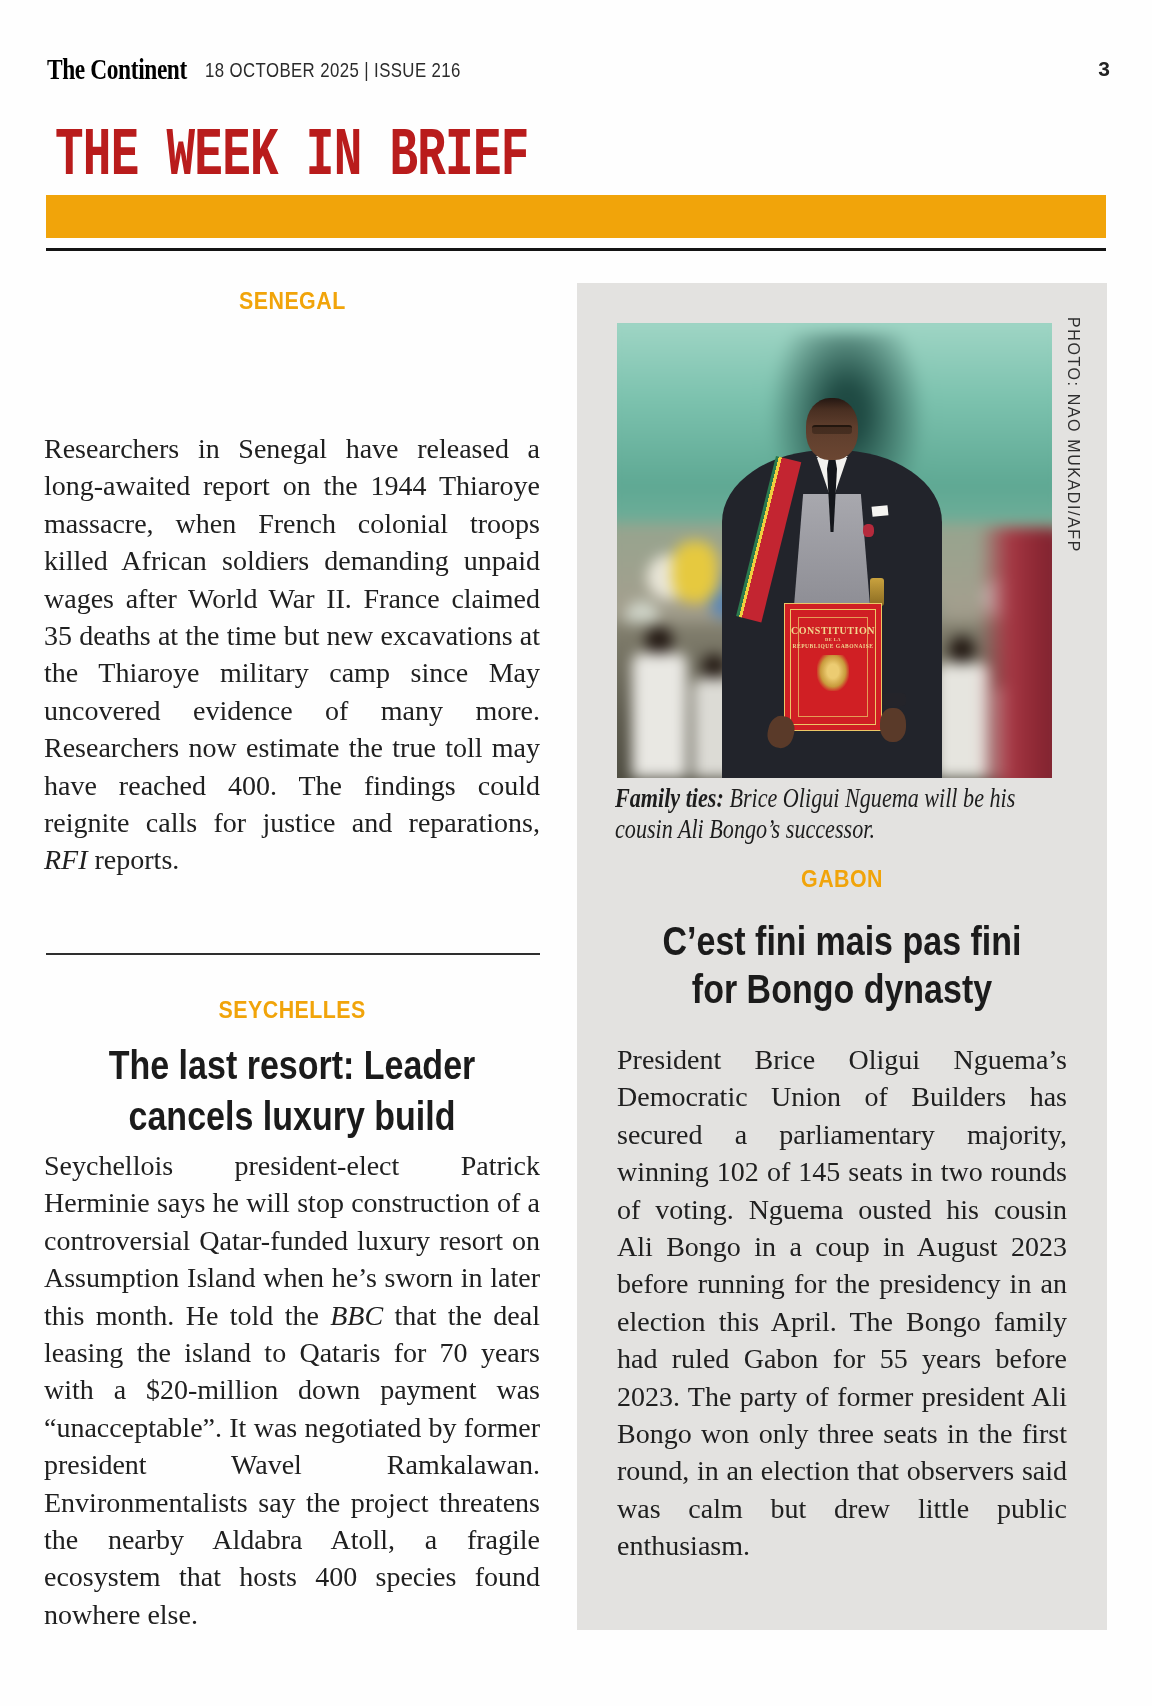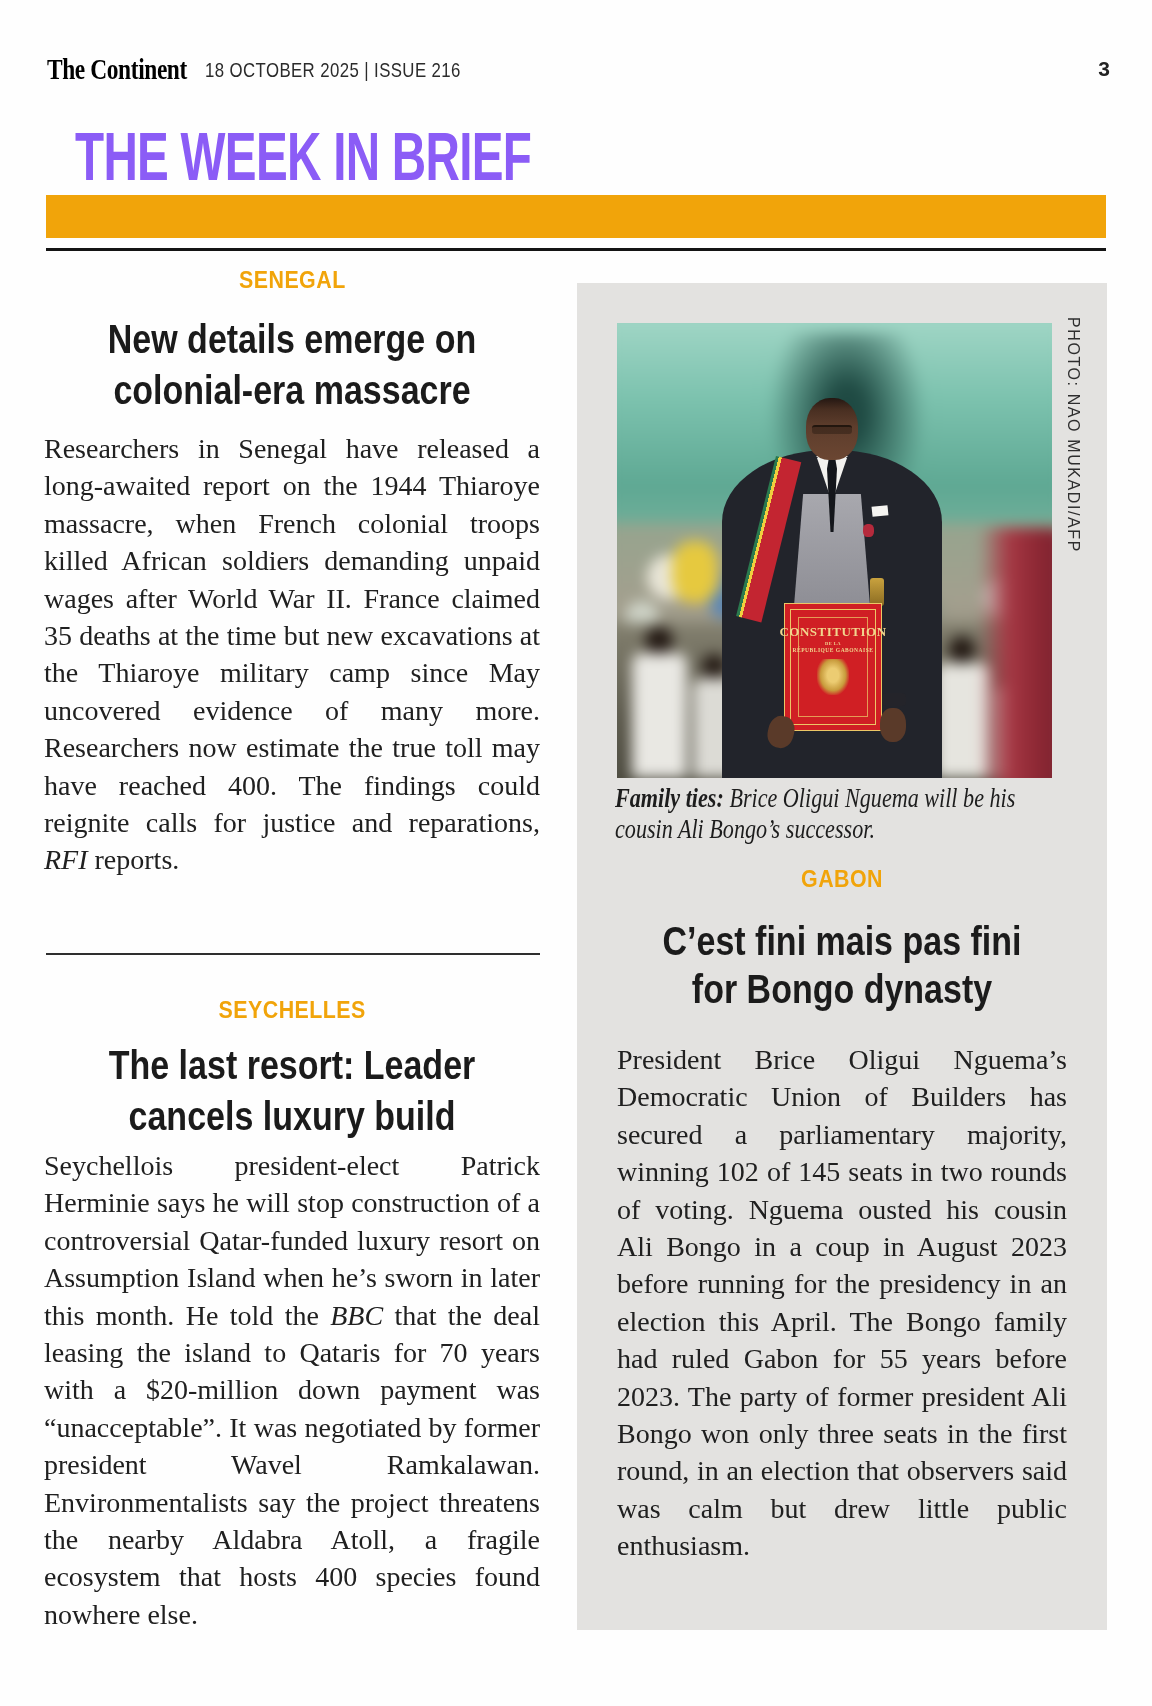--- a/index.html
+++ b/index.html
@@ -12,22 +12,22 @@
   
   .masthead{left:47px;top:52px;font-family:"Liberation Serif",serif;font-weight:bold;
     font-size:30px;color:#000000;letter-spacing:-0.5px;}
   .masthead .cx{transform:scaleX(.78);transform-origin:left top;}
   .dateline{left:205px;top:58px;font-family:"Liberation Sans",sans-serif;font-size:21px;
     color:#2b2b2b;letter-spacing:.5px;white-space:nowrap;}
   .dateline .cx{transform:scaleX(.8);transform-origin:left top;}
   .pagenum{right:42px;top:57px;font-family:"Liberation Sans",sans-serif;font-weight:bold;
     font-size:21px;color:#222;}
   
-  .bigtitle{left:55px;top:122px;font-family:Liberation Sans, sans-serif;font-weight:bold;
-    font-size:68px;line-height:68px;letter-spacing:-1px;color:#8b5cf6;white-space:nowrap;margin-left:20px;}
+  .bigtitle{left:55px;top:122px;font-family:Liberation Mono, monospace;font-weight:bold;
+    font-size:68px;line-height:68px;letter-spacing:-1px;color:#b91c1c;white-space:nowrap;}
   .bigtitle .cx{transform:scaleX(.70);transform-origin:left top;}
   .accentbar{left:46px;top:195px;width:1060px;height:43px;background:var(--accent,#F1A40A);}
   .blackrule{left:46px;top:248px;width:1060px;height:3px;background:#141414;}
   
   .kicker{font-family:"Liberation Sans",sans-serif;font-weight:bold;font-size:23px;
     line-height:24px;color:var(--accent,#F1A40A);text-align:center;letter-spacing:.5px;}
   .kicker .cx{transform:scaleX(.93);transform-origin:center top;}
   .headline{font-family:"Liberation Sans",sans-serif;font-weight:bold;font-size:40px;
     line-height:51px;color:#1b1b1b;text-align:center;}
   .headline .cx{transform:scaleX(.85);transform-origin:center top;display:block;white-space:nowrap;}
@@ -98,21 +98,21 @@
   .m-pocket{left:160px;top:108px;width:16px;height:10px;background:#f5f4f1;transform:rotate(-6deg);}
   .m-rosette{left:151px;top:126px;width:11px;height:13px;background:#b52a3c;border-radius:40%;}
   .m-medals{left:158px;top:180px;width:14px;height:28px;border-radius:3px;
     background:linear-gradient(180deg,#c9a23e,#8a6b22);}
   .m-book{left:72px;top:205px;width:98px;height:128px;background:#d01f24;
     border:1px solid #ecc766;
     box-shadow:inset 0 0 0 5px #d01f24,inset 0 0 0 6px #ecc766,inset 0 0 0 13px #d01f24,inset 0 0 0 14px rgba(236,199,102,.75);
     display:flex;flex-direction:column;align-items:center;padding-top:20px;box-sizing:border-box;}
   .m-book div{position:static;color:#f1d68e;font-family:"Liberation Serif",serif;
     font-weight:bold;text-align:center;letter-spacing:.5px;line-height:1.3;}
-  .bk1{font-size:13px;} .bk2{font-size:4.5px;} .bk3{font-size:5.5px;}
+  .bk1{font-size:10px;} .bk2{font-size:4.5px;} .bk3{font-size:5.5px;}
   .bk-emblem{width:32px;height:36px;margin-top:5px;
     background:radial-gradient(ellipse at 50% 45%,#eccc72 25%,#c89b3c 55%,rgba(200,155,60,0) 75%);}
   .m-handL{left:56px;top:318px;width:26px;height:32px;background:#5a3a29;border-radius:45%;transform:rotate(14deg);}
   .m-handR{left:168px;top:310px;width:26px;height:34px;background:#5a3a29;border-radius:45%;}
   .m-watch{left:170px;top:295px;width:24px;height:13px;background:#24242a;border-radius:4px;}
 </style>
 </head>
 <body>
 
 <div class="page">
@@ -124,26 +124,22 @@
     <span class="cx">18 OCTOBER 2025 | ISSUE 216</span>
   </div>
   <div class="abs pagenum">3</div>
 
   <div class="abs bigtitle">
     <span class="cx">THE WEEK IN BRIEF</span>
   </div>
   <div class="abs accentbar"></div>
   <div class="abs blackrule"></div>
 
-  <div class="abs lcol kicker" style="top:268px;">
+  <div class="abs lcol kicker" style="top:289px;">
     <span class="cx">SENEGAL</span>
-  </div>
-  <div class="abs lcol headline" style="top:314px;">
-    <span class="cx">New details emerge on</span>
-    <span class="cx">colonial-era massacre</span>
   </div>
   <div class="abs lcol bodytext" style="top:430px;"><span>Researchers in Senegal have released a long-awaited report on the 1944 Thiaroye massacre, when French colonial troops killed African soldiers demanding unpaid wages after World War II. France claimed 35 deaths at the time but new excavations at the Thiaroye military camp since May uncovered evidence of many more. Researchers now estimate the true toll may have reached 400. The findings could reignite calls for justice and reparations, </span><span style="font-style: italic;">RFI</span><span> reports.</span></div>
 
   <div class="abs divider"></div>
 
   <div class="abs lcol headline" style="top:1040px;">
     <span class="cx">The last resort: Leader</span>
     <span class="cx">cancels luxury build</span>
   </div>
   <div class="abs lcol kicker" style="top:998px;">

